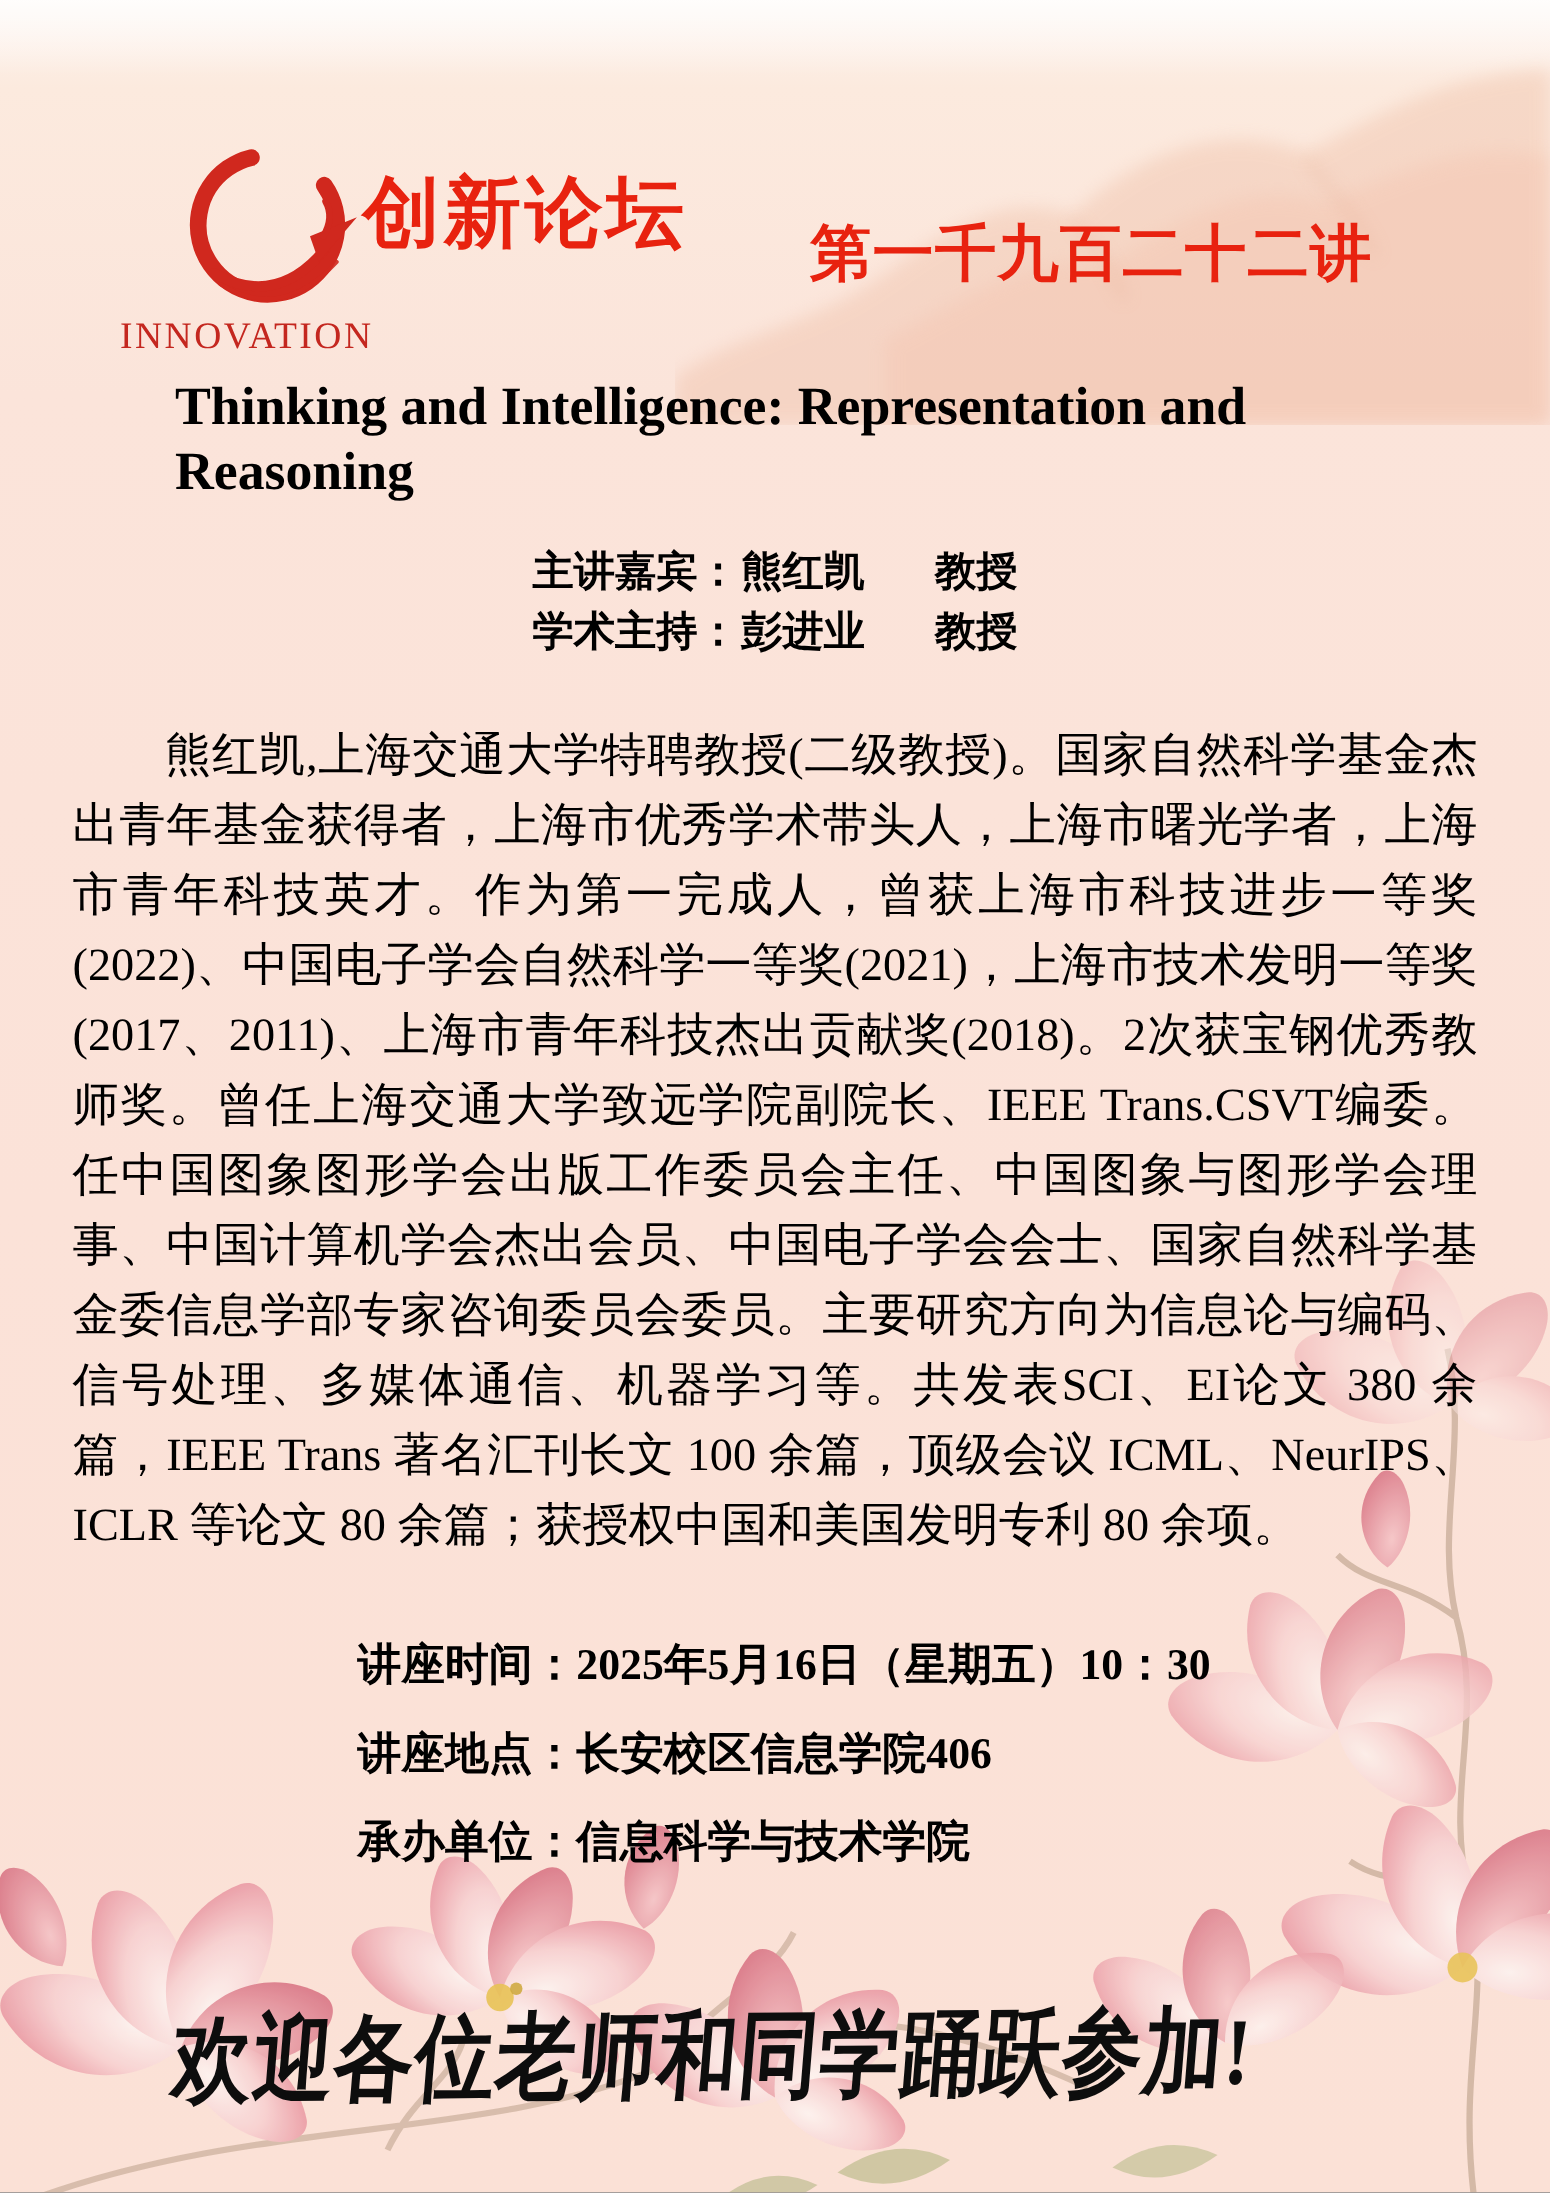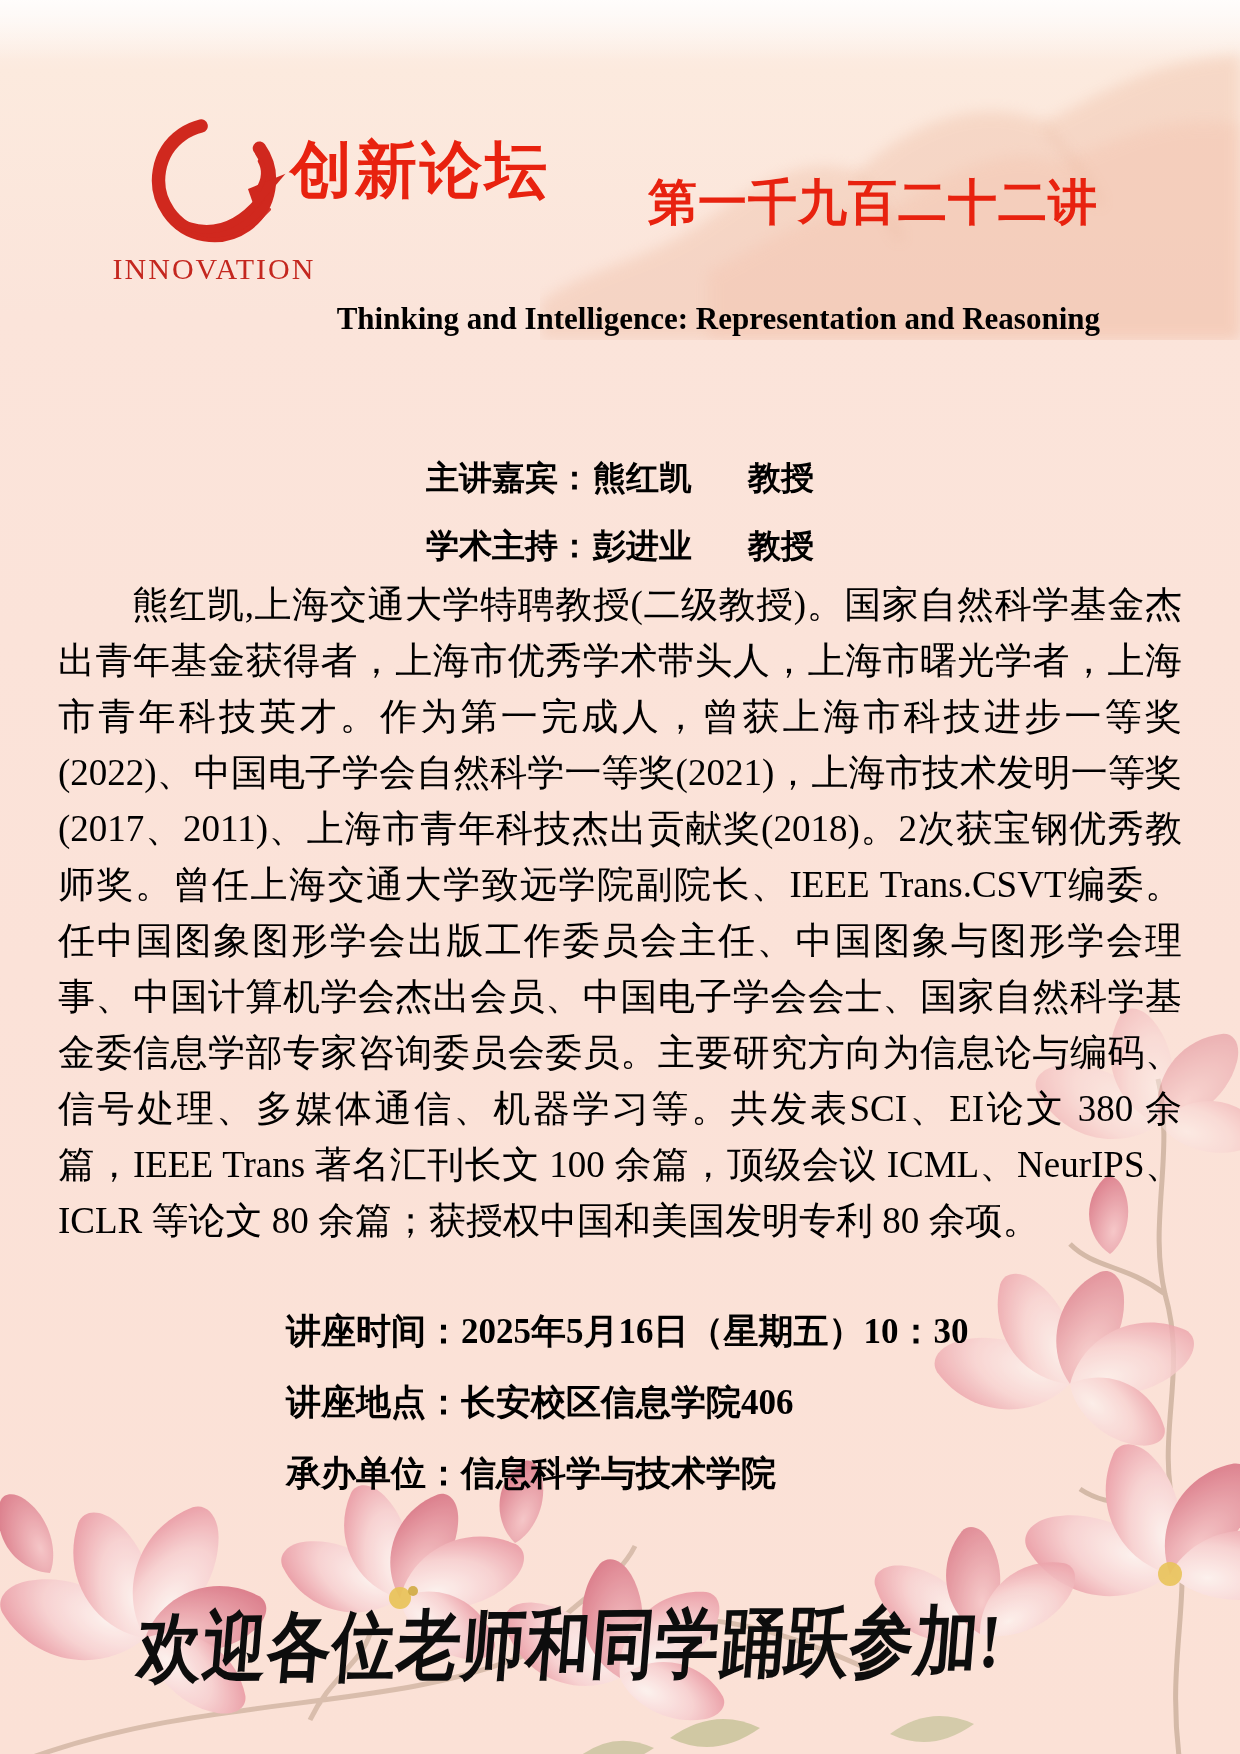--- a/index.html
+++ b/index.html
@@ -11,47 +11,47 @@
   .page::before{
     content:"";position:absolute;left:0;top:0;right:0;height:60px;
     background:linear-gradient(180deg,rgba(255,255,255,.8),rgba(255,255,255,0));
     pointer-events:none;
   }
   .art{position:absolute;pointer-events:none;}
   .art-mountains{right:0;top:0;}
   .art-left{left:-30px;bottom:-24px;}
   .art-right{right:-40px;bottom:-10px;}
 
-  .logo-wrap{position:absolute;left:96px;top:104px;width:236px;text-align:center;}
+  .logo-wrap{position:absolute;left:96px;top:104px;width:236px;text-align:left;}
   .logo-mark{display:block;margin:0 auto;width:186px;height:152px;}
   .logo-text{
     display:block;margin-top:-4px;font-size:30px;letter-spacing:2px;
     color:#c4271f;font-family:"Liberation Serif",serif;
   }
 
   .forum-title{
     position:absolute;left:290px;top:128px;
     font-family:"Liberation Sans","DejaVu Sans",sans-serif;
     font-size:62px;font-weight:700;color:#e8220f;letter-spacing:3px;white-space:nowrap;
   }
   .lecture-number{
     position:absolute;left:648px;top:170px;
     font-family:"Liberation Sans","DejaVu Sans",sans-serif;
     font-size:49px;font-weight:700;color:#e8220f;letter-spacing:1px;white-space:nowrap;
   }
 
   .en-title{
-    position:absolute;left:140px;top:300px;width:960px;text-align:right;
-    font-size:31px;font-weight:700;line-height:1.22;
+    position:absolute;left:140px;top:300px;width:960px;text-align:left;
+    font-size:43px;font-weight:700;line-height:1.22;
     font-family:"Liberation Serif","DejaVu Serif",serif;
   }
 
   .speakers{position:absolute;left:0;top:434px;width:100%;text-align:center;
     font-size:33px;font-weight:700;line-height:48px;}
-  .speaker-line{white-space:nowrap;margin-top:20px;}
+  .speaker-line{white-space:nowrap;}
   .person-name{margin-left:2px;}
   .person-title{margin-left:1.7em;}
 
   .bio{
     position:absolute;left:58px;top:577px;width:1124px;
     font-size:37px;line-height:56px;text-align:justify;text-indent:74px;
     font-family:"Liberation Serif","DejaVu Serif",serif;
   }
 
   .details{position:absolute;left:286px;top:1296px;font-size:35px;font-weight:700;line-height:71px;}

